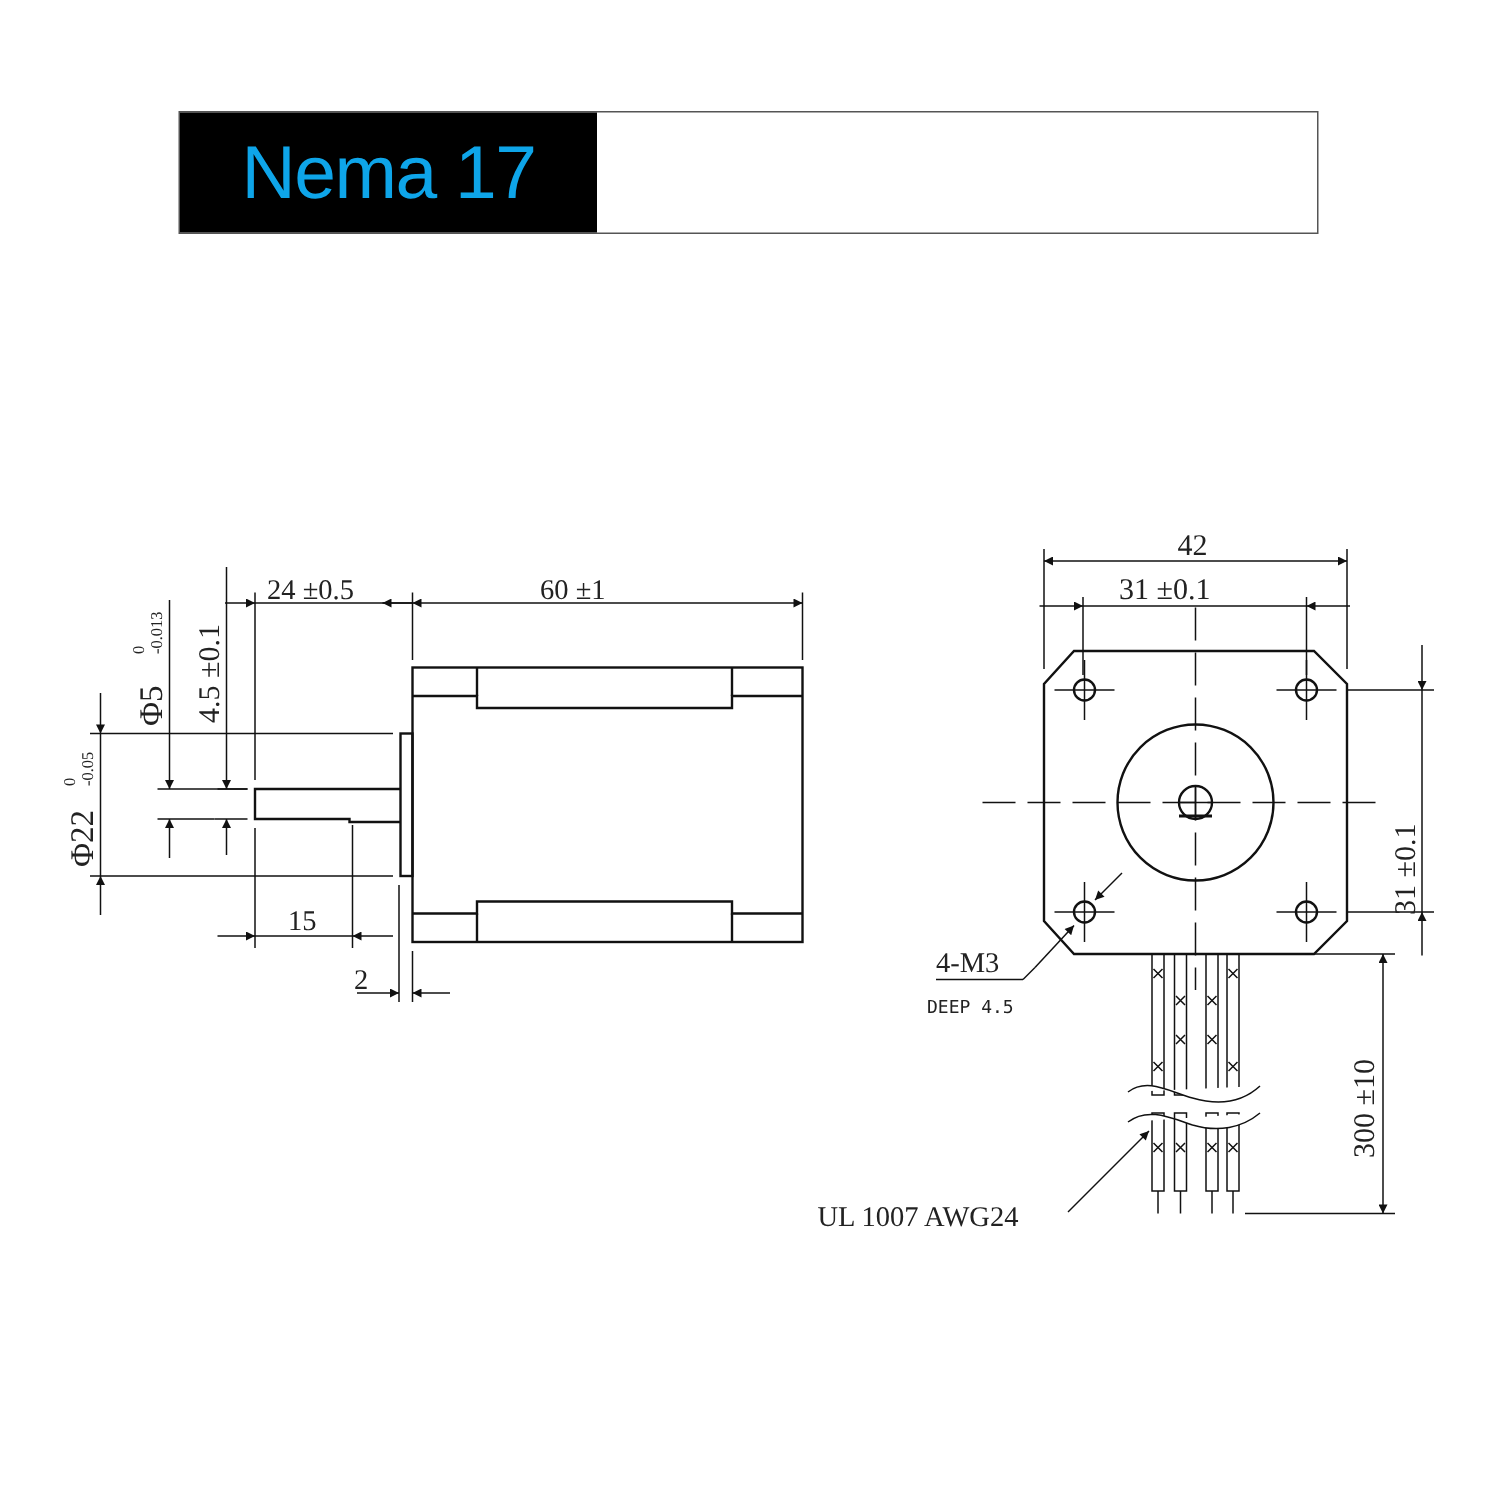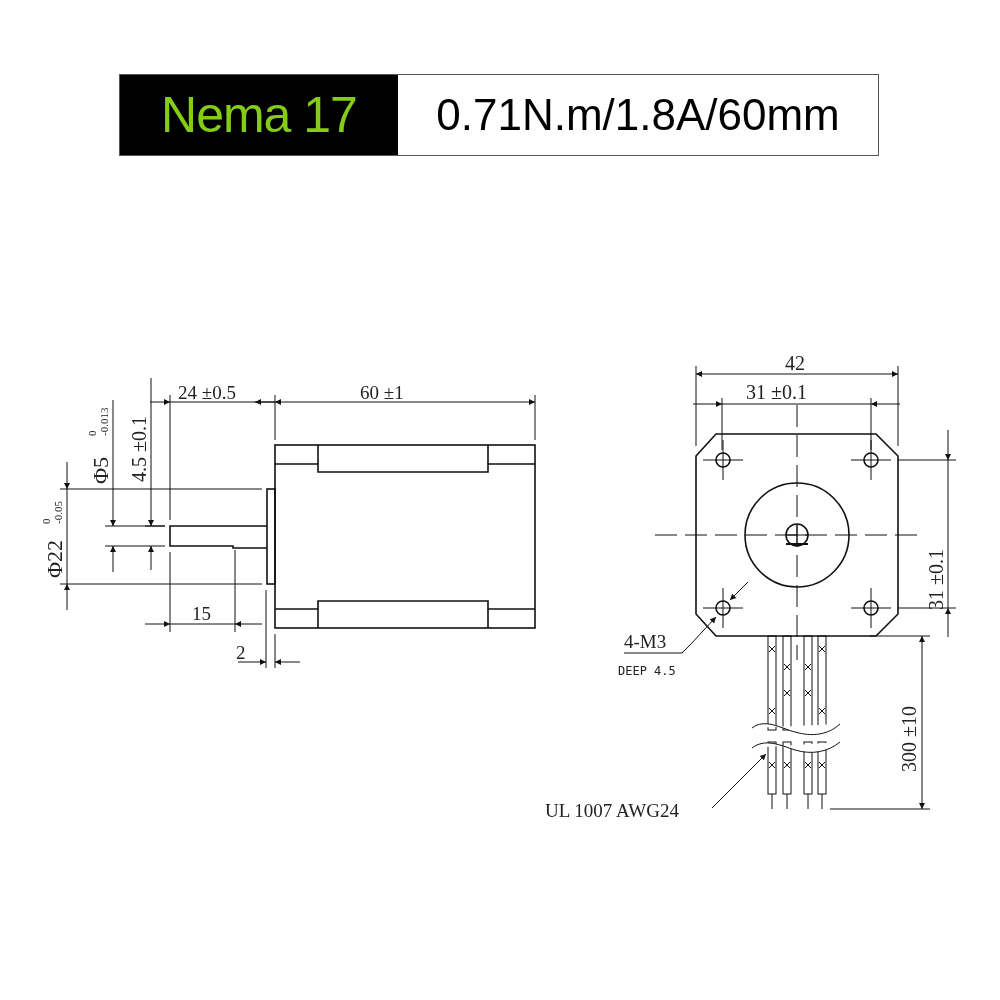--- a/index.html
+++ b/index.html
@@ -1,29 +1,28 @@
 <!DOCTYPE html>
 <html><head>
 <meta charset="utf-8">
 <style>
   html, body { margin: 0; padding: 0; background: #ffffff; }
   body { width: 1000px; height: 1000px; position: relative; overflow: hidden; font-family: "Liberation Sans", sans-serif; }
   .title-bar { position: absolute; left: 119px; top: 74px; width: 760px; height: 82px; border: 1px solid #555; box-sizing: border-box; display: flex; }
-  .title-left { width: 278px; height: 100%; background: #000; color: #84cc16; display: flex; align-items: center; justify-content: center; font-size: 50px; letter-spacing: -1px; }
+  .title-left { width: 278px; height: 100%; background: #000; color: #0ea5e9; display: flex; align-items: center; justify-content: center; font-size: 50px; letter-spacing: -1px; }
   .title-right { flex: 1; display: flex; align-items: center; justify-content: center; font-size: 44px; color: #000; }
   svg.drawing { position: absolute; left: 0; top: 0; }
   .t { font-family: "Liberation Serif", "DejaVu Serif", serif; fill: #222; }
   .tm { font-family: "DejaVu Sans Mono", "Liberation Mono", monospace; fill: #222; }
 </style>
 </head>
 <body>
 
 <div class="title-bar">
   <div class="title-left">Nema 17</div>
-  <div class="title-right">0.71N.m/1.8A/60mm</div>
 </div>
 
 <svg class="drawing" width="1000" height="1000" viewBox="0 0 1000 1000">
   <defs>
     <marker id="arr" viewBox="0 0 10 10" refX="10" refY="5" markerWidth="9" markerHeight="6" orient="auto-start-reverse" markerUnits="userSpaceOnUse">
       <path d="M0,0 L10,5 L0,10 z" fill="#111"></path>
     </marker>
   </defs>
 
   <g stroke="#111" stroke-width="1.6" fill="none">

